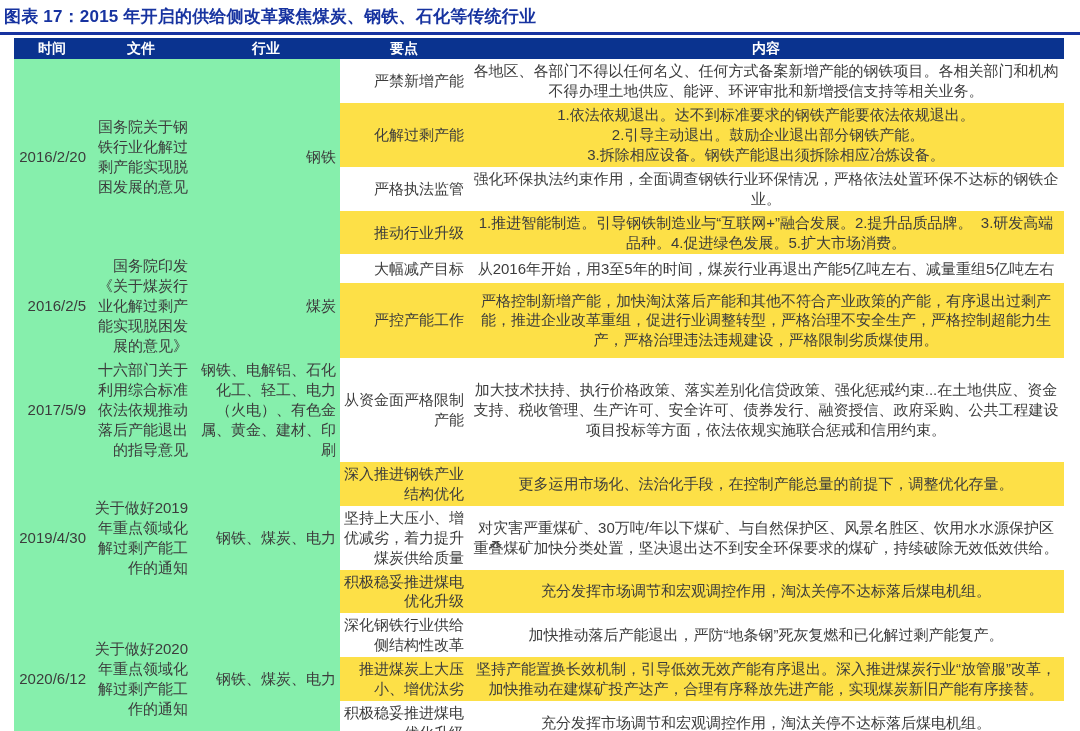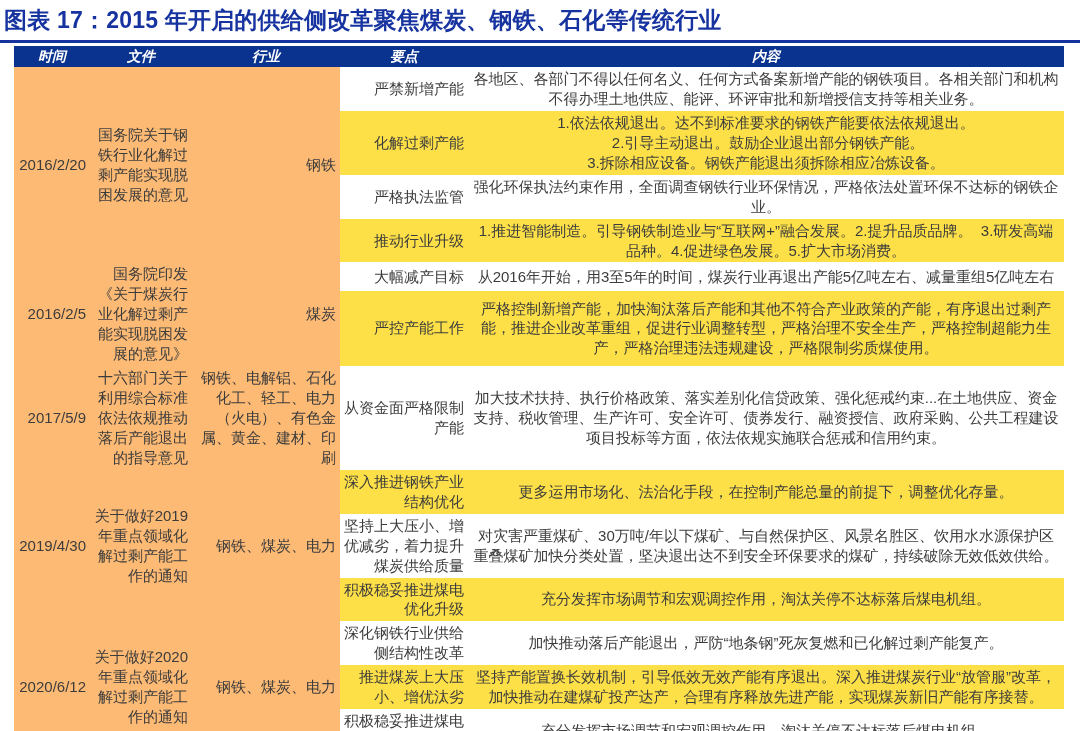--- a/index.html
+++ b/index.html
@@ -6,21 +6,21 @@
   html, body {
     width: 1080px; height: 731px;
     background: #ffffff;
     font-family: "Liberation Sans", "DejaVu Sans", sans-serif;
     overflow: hidden;
   }
   .page { width: 1080px; height: 731px; position: relative; }
 
   .figure-title {
     color: #1733A0;
-    font-size: 23px;
+    font-size: 17px;
     font-weight: bold;
     padding: 5px 10px 3px 4px;
     letter-spacing: 0.2px;
   }
   .title-rule {
     border: none;
     border-top: 3px solid #1733A0;
     width: 100%;
     margin: 1px 0 3px 0;
   }
@@ -35,29 +35,28 @@
     border-bottom: 2px solid #262626;
   }
   thead th {
     background: #0A338F;
     color: #ffffff;
     font-size: 14px;
     font-weight: bold;
     height: 21px;
     padding: 1px 2px;
     text-align: center;
-    font-style: italic;
   }
   td {
     padding: 2px 4px;
     line-height: 1.33;
     vertical-align: middle;
   }
   .cell-time, .cell-doc, .cell-industry, .cell-point { text-align: right; }
-  .cell-time, .cell-doc, .cell-industry { background: #fdba74; }
+  .cell-time, .cell-doc, .cell-industry { background: #86efac; }
   .cell-content { text-align: center; white-space: pre-wrap; padding: 2px 5px; }
   tr.striped .cell-point, tr.striped .cell-content { background: #fde047; }
 </style>
 </head>
 <body>
 
 <div class="page">
 
   <div class="figure-title">图表 17：2015 年开启的供给侧改革聚焦煤炭、钢铁、石化等传统行业</div>
 

